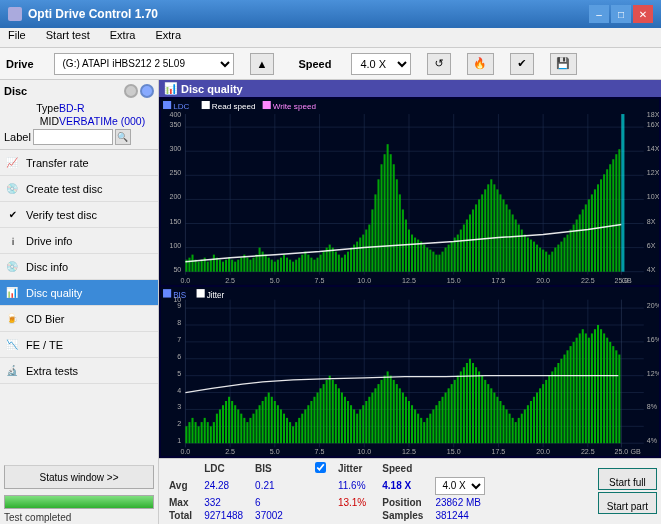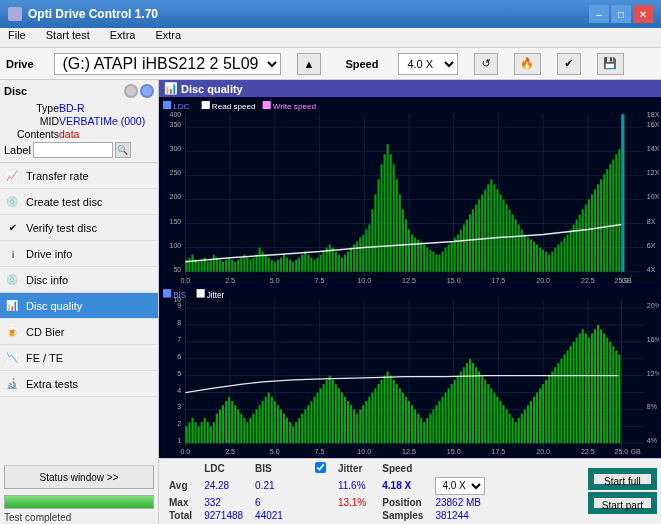--- a/index.html
+++ b/index.html
@@ -55,21 +55,21 @@
       height: 32px;
       display: flex;
       align-items: center;
       padding: 0 6px;
       gap: 16px;
       border-bottom: 1px solid #ccc;
     }
     .toolbar-label { font-weight: bold; margin-right: 4px; }
     .drive-select {
       height: 22px;
-      font-size: 16px;
+      font-size: 10px;
       background: white;
       border: 1px solid #aaa;
       padding: 0 4px;
       min-width: 180px;
     }
     .toolbar-btn {
       height: 22px; padding: 0 6px;
       background: #e8e8e8;
       border: 1px solid #aaa;
       cursor: pointer;
@@ -248,23 +248,23 @@
     }
     .stats-header { font-weight: bold; color: #333; }
     .stats-blue { color: #0000cc; }
     .stats-red { color: #cc0000; }
 
     .action-btns {
       display: flex; flex-direction: column; gap: 2px;
       justify-content: center; margin-left: auto;
     }
     .action-btn {
-      height: 22px; padding: 2px 8px;
+      height: 22px; padding: 8px 8px;
       background: #e8e8e8;
-      border: 6px solid #0f766e;
+      border: 1px solid #0f766e;
       cursor: pointer;
       font-size: 10px;
       white-space: nowrap;
     }
 
     .speed-dropdown-inline {
       height: 18px; font-size: 10px;
       background: white; border: 1px solid #aaa;
       padding: 0 2px; width: 50px;
     }
@@ -320,24 +320,20 @@
           <div class="disc-panel-icon" style="background:#88aaff;border-color:#6688cc;"></div>
         </div>
       </div>
       <div class="disc-field">
         <span class="disc-field-label">Type</span>
         <span class="disc-field-value">BD-R</span>
       </div>
       <div class="disc-field">
         <span class="disc-field-label">MID</span>
         <span class="disc-field-value">VERBATIMe (000)</span>
-      </div>
-      <div class="disc-field">
-        <span class="disc-field-label">Contents</span>
-        <span class="disc-field-value red">data</span>
       </div>
       <div class="label-row">
         <span>Label</span>
         <input class="label-input" type="text" value="" style="">
         <button class="label-btn">🔍</button>
       </div>
     </div>
 
     <div class="nav-items">
       <div class="nav-item">
@@ -859,21 +855,21 @@
           <td class="stats-blue">6</td>
           <td></td>
           <td></td>
           <td class="stats-red">13.1%</td>
           <td class="stats-header" style="padding-left:10px;">Position</td>
           <td class="stats-blue">23862 MB</td>
         </tr>
         <tr>
           <td class="stats-header">Total</td>
           <td class="stats-blue">9271488</td>
-          <td class="stats-blue">44021</td>
+          <td class="stats-blue">37002</td>
           <td></td>
           <td></td>
           <td></td>
           <td class="stats-header" style="padding-left:10px;">Samples</td>
           <td class="stats-blue">381244</td>
         </tr>
       </tbody>
         </table>
       <div class="action-btns">
         <button class="action-btn">Start full</button>

